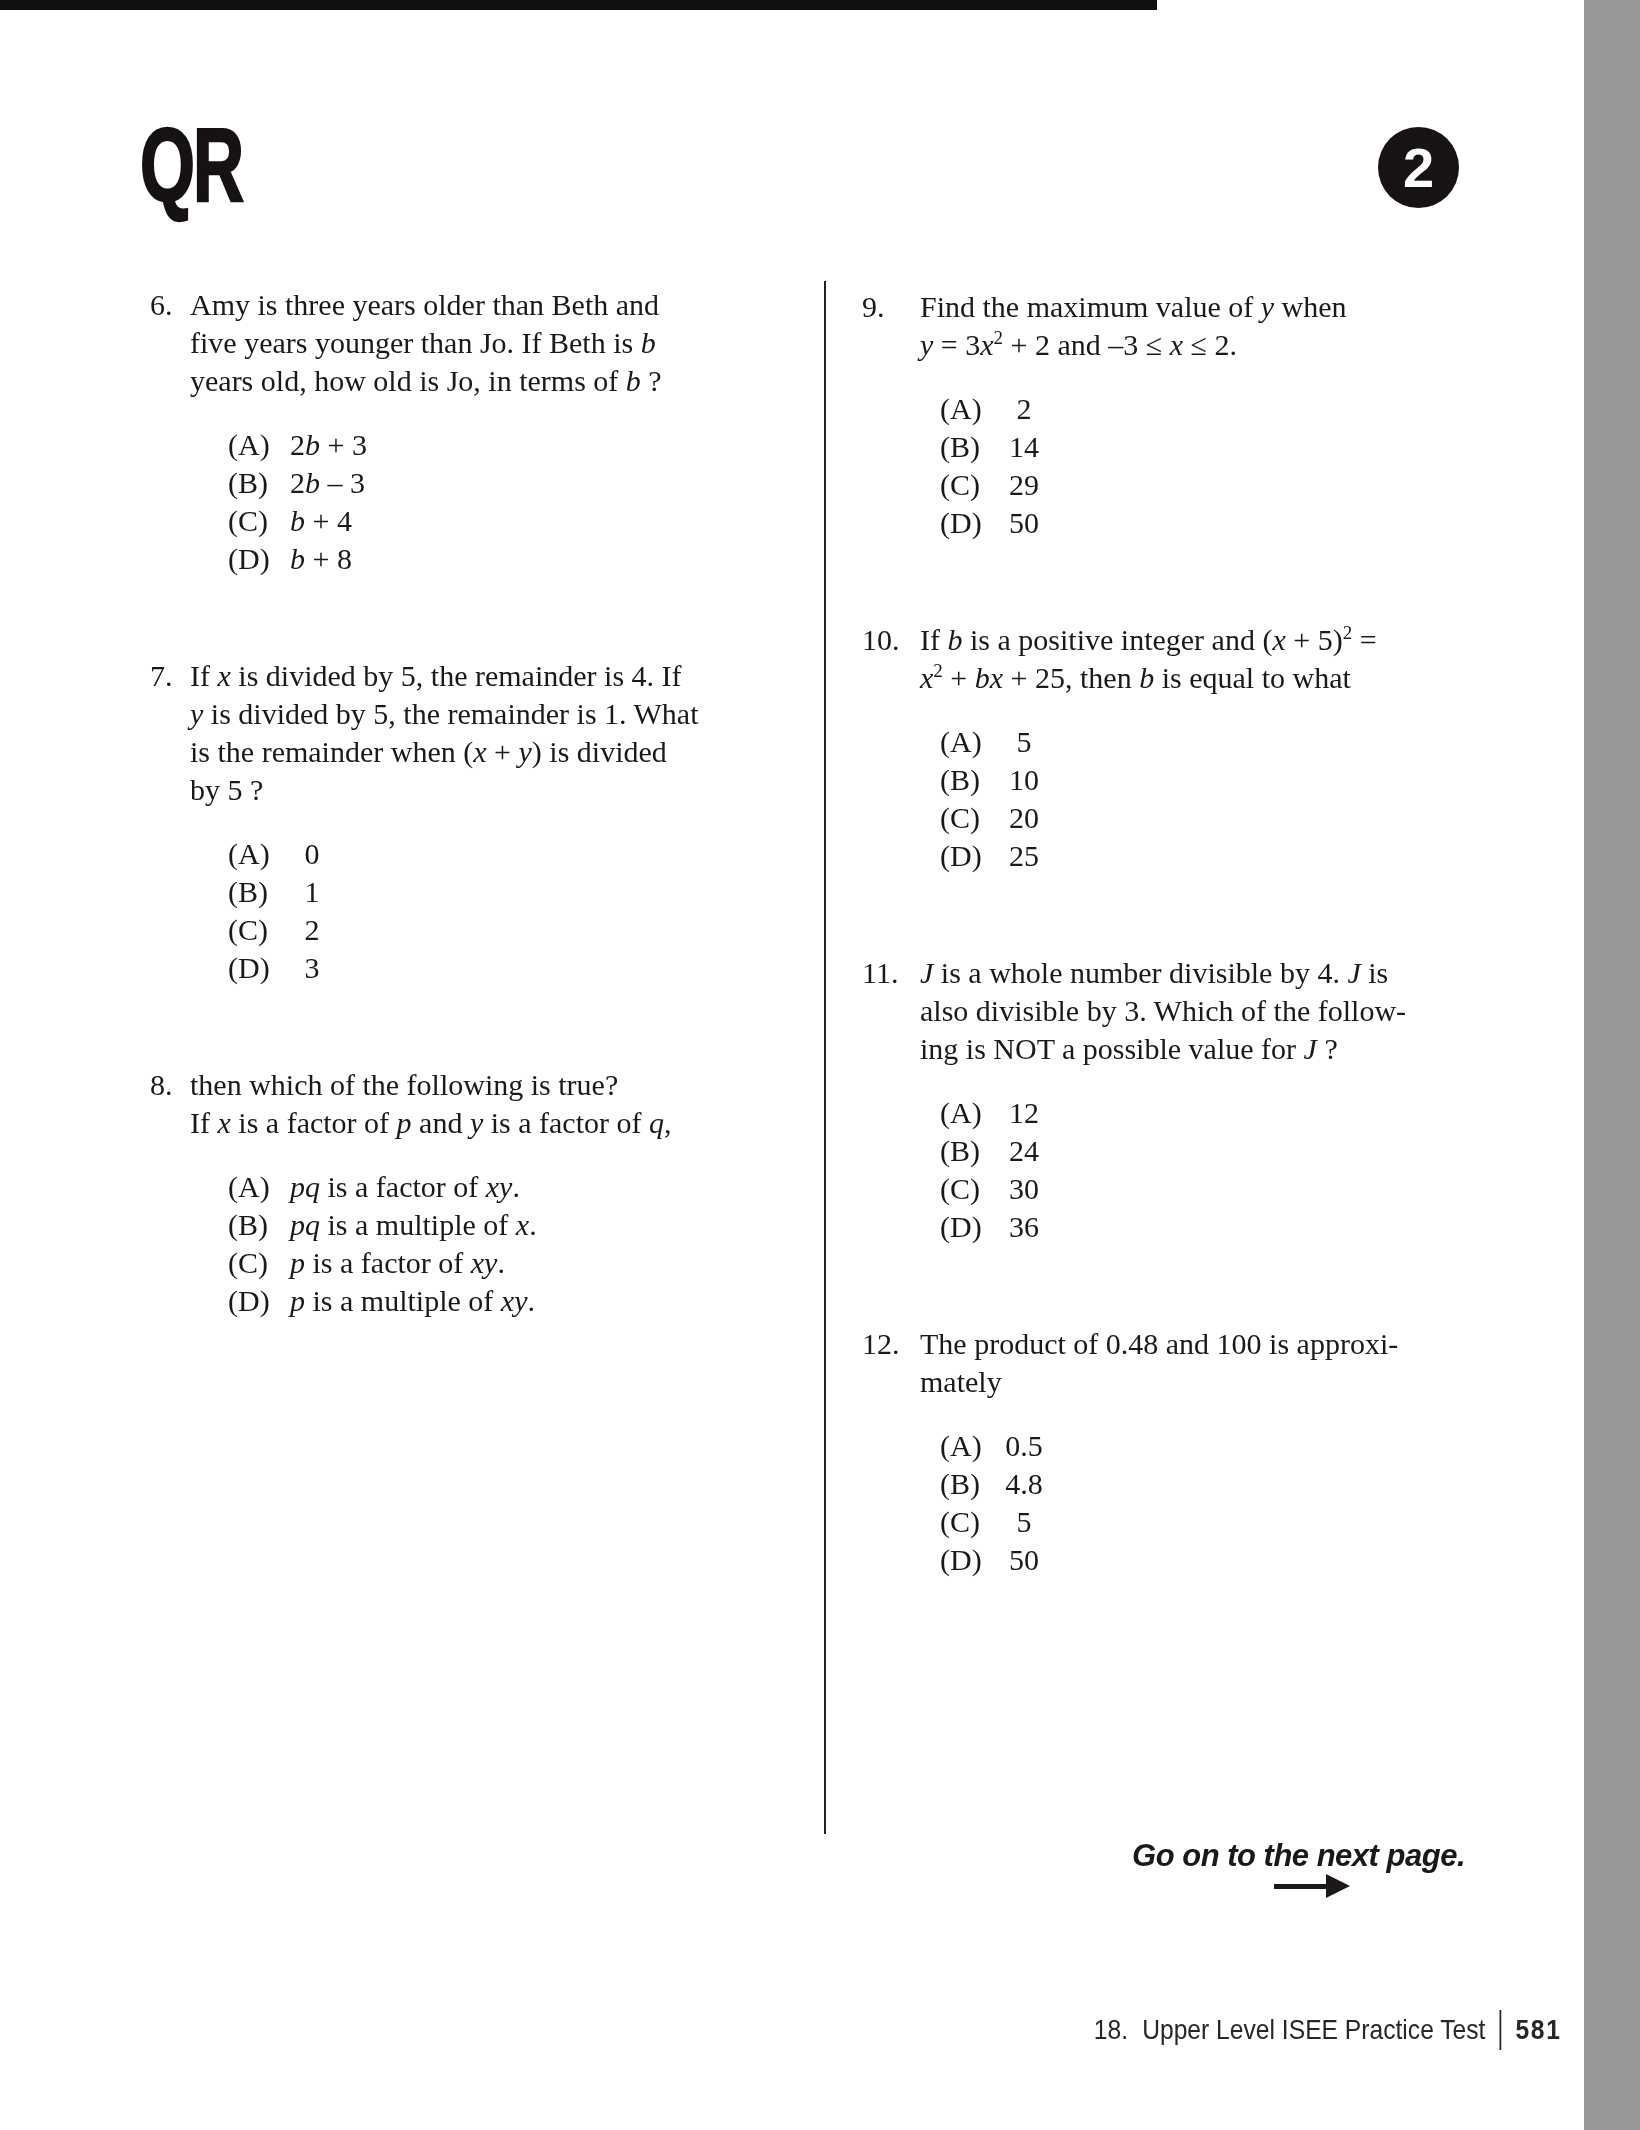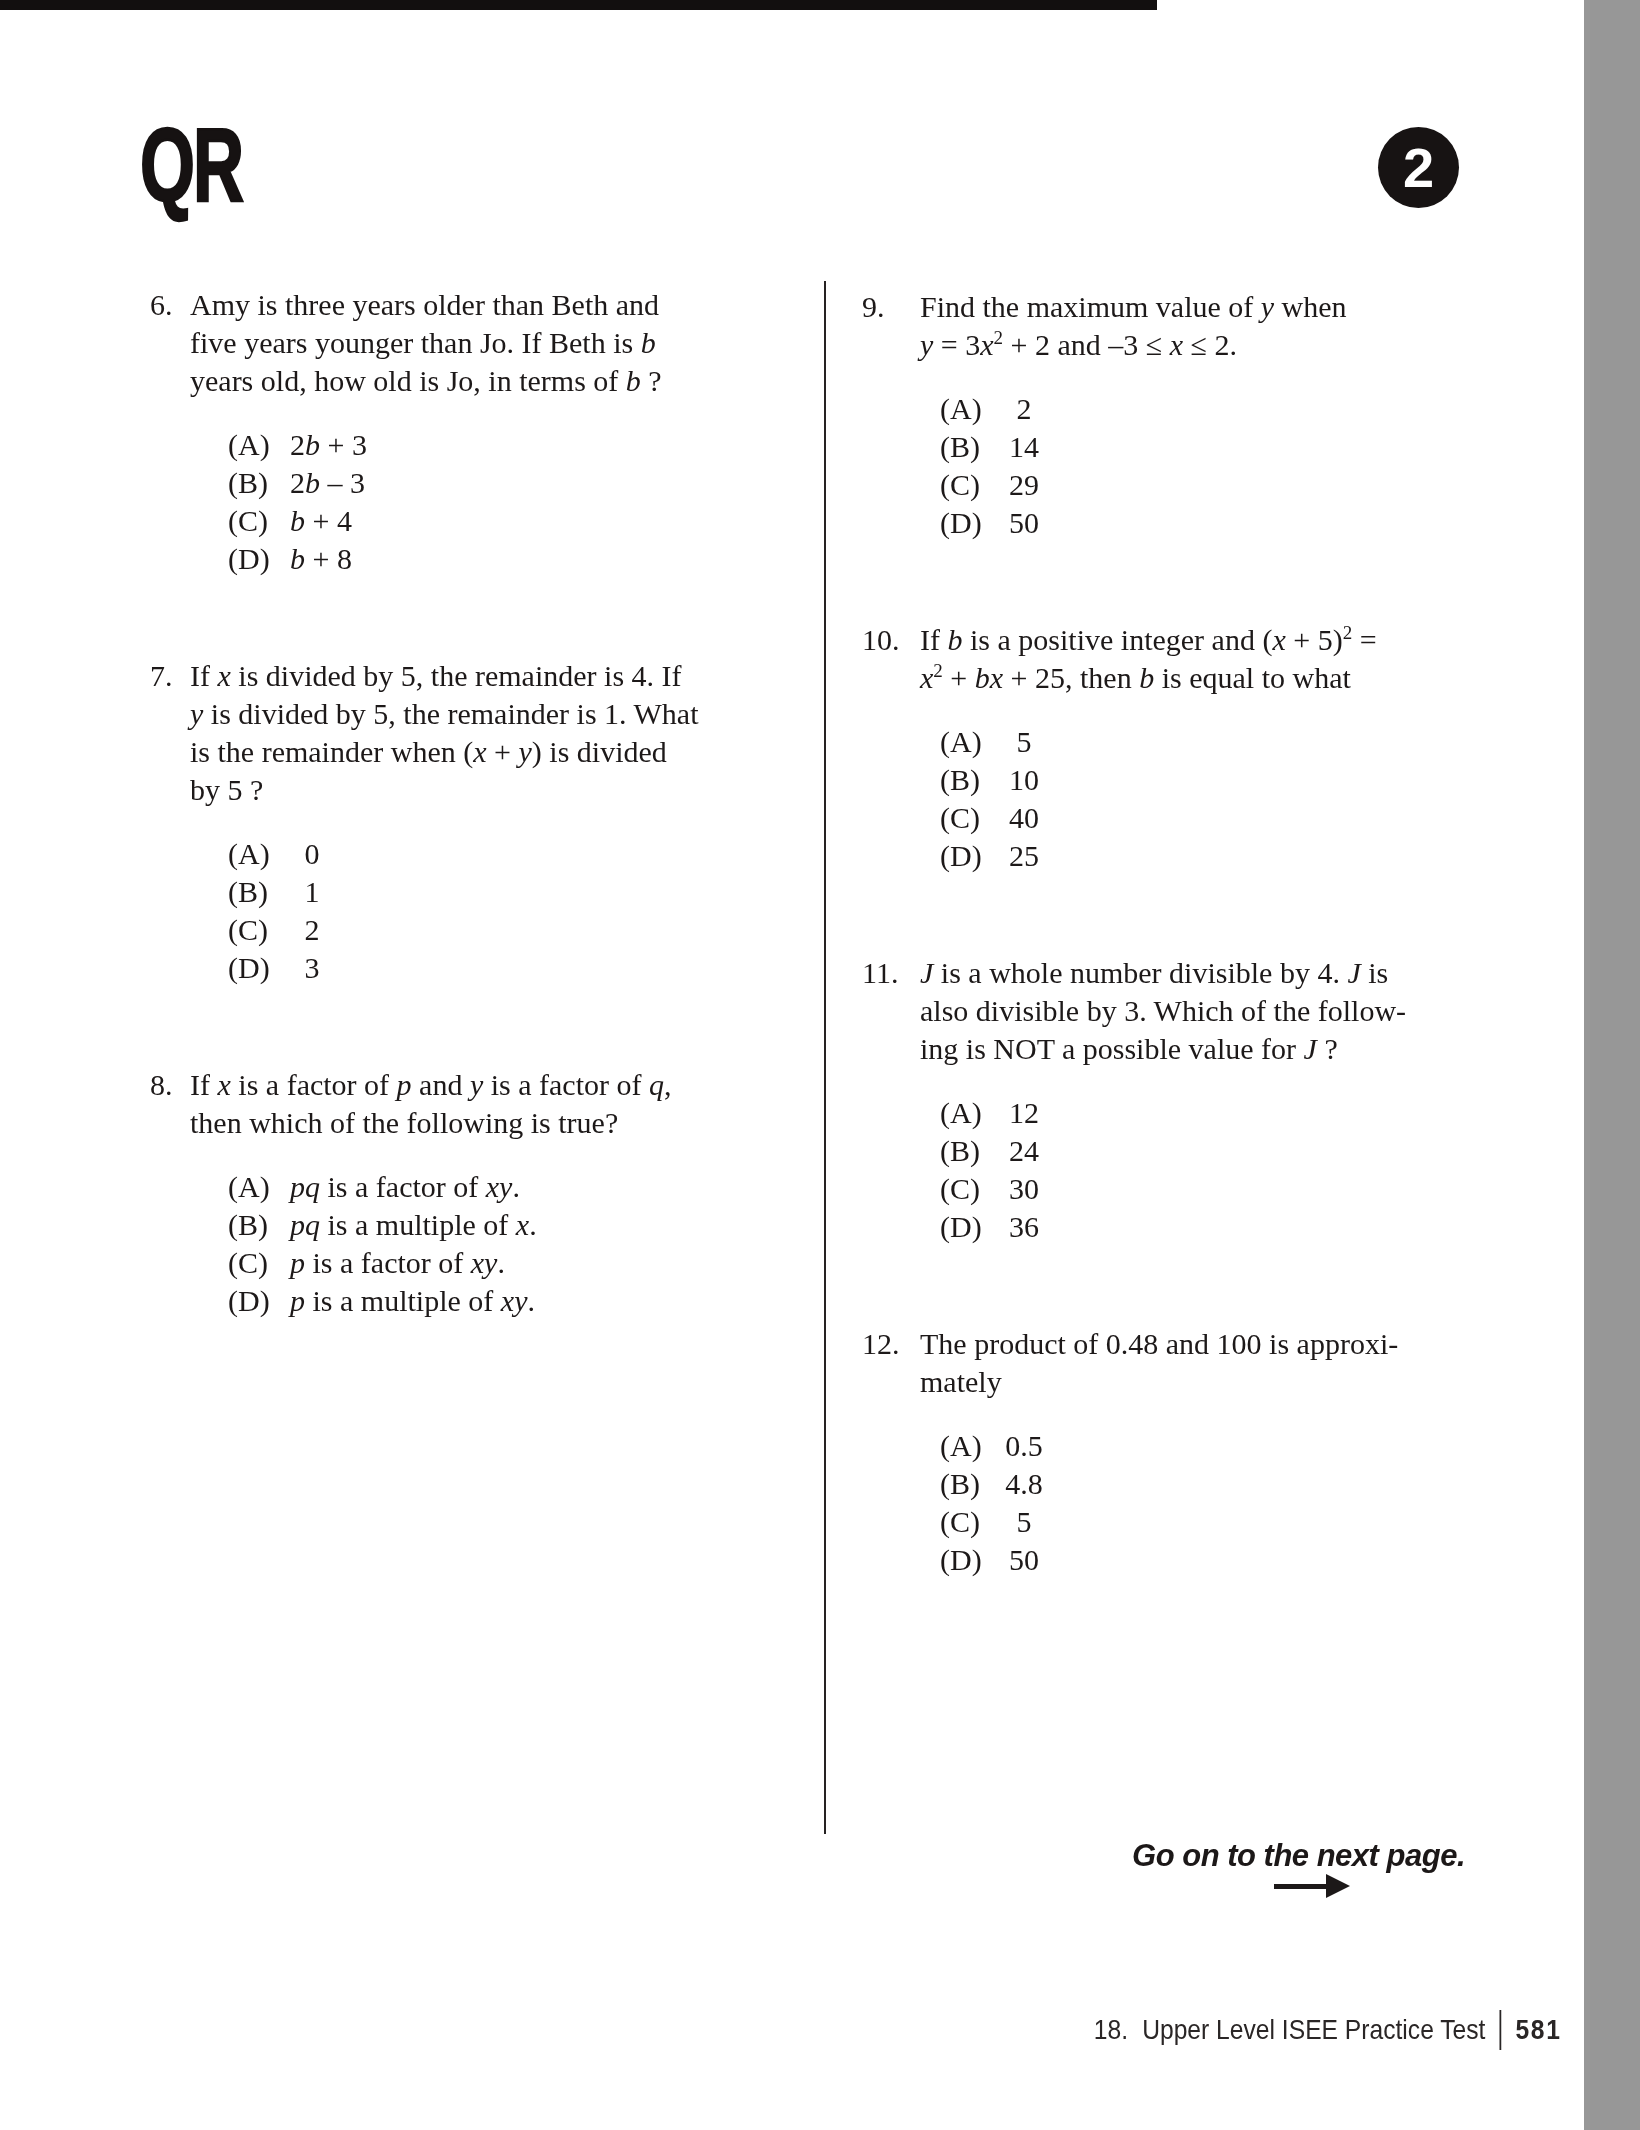--- a/index.html
+++ b/index.html
@@ -123,22 +123,22 @@
           <div class="option">
             <span class="opt-label">(D)</span>
             <span class="opt-val num">3</span>
           </div>
         </div>
       </div>
     </div>
     <div class="question">
       <div class="q-num">8.</div>
       <div class="q-body">
+        <div class="stem-line">then which of the following is true?</div>
         <div class="stem-line">If <i>x</i> is a factor of <i>p</i> and <i>y</i> is a factor of <i>q</i>,</div>
-        <div class="stem-line">then which of the following is true?</div>
         <div class="options">
           <div class="option">
             <span class="opt-label">(A)</span>
             <span class="opt-val"><i>pq</i> is a factor of <i>xy</i>.</span>
           </div>
           <div class="option">
             <span class="opt-label">(B)</span>
             <span class="opt-val"><i>pq</i> is a multiple of <i>x</i>.</span>
           </div>
           <div class="option">
@@ -188,21 +188,21 @@
           <div class="option">
             <span class="opt-label">(A)</span>
             <span class="opt-val num">5</span>
           </div>
           <div class="option">
             <span class="opt-label">(B)</span>
             <span class="opt-val num">10</span>
           </div>
           <div class="option">
             <span class="opt-label">(C)</span>
-            <span class="opt-val num">40</span>
+            <span class="opt-val num">20</span>
           </div>
           <div class="option">
             <span class="opt-label">(D)</span>
             <span class="opt-val num">25</span>
           </div>
         </div>
       </div>
     </div>
     <div class="question">
       <div class="q-num">11.</div>

